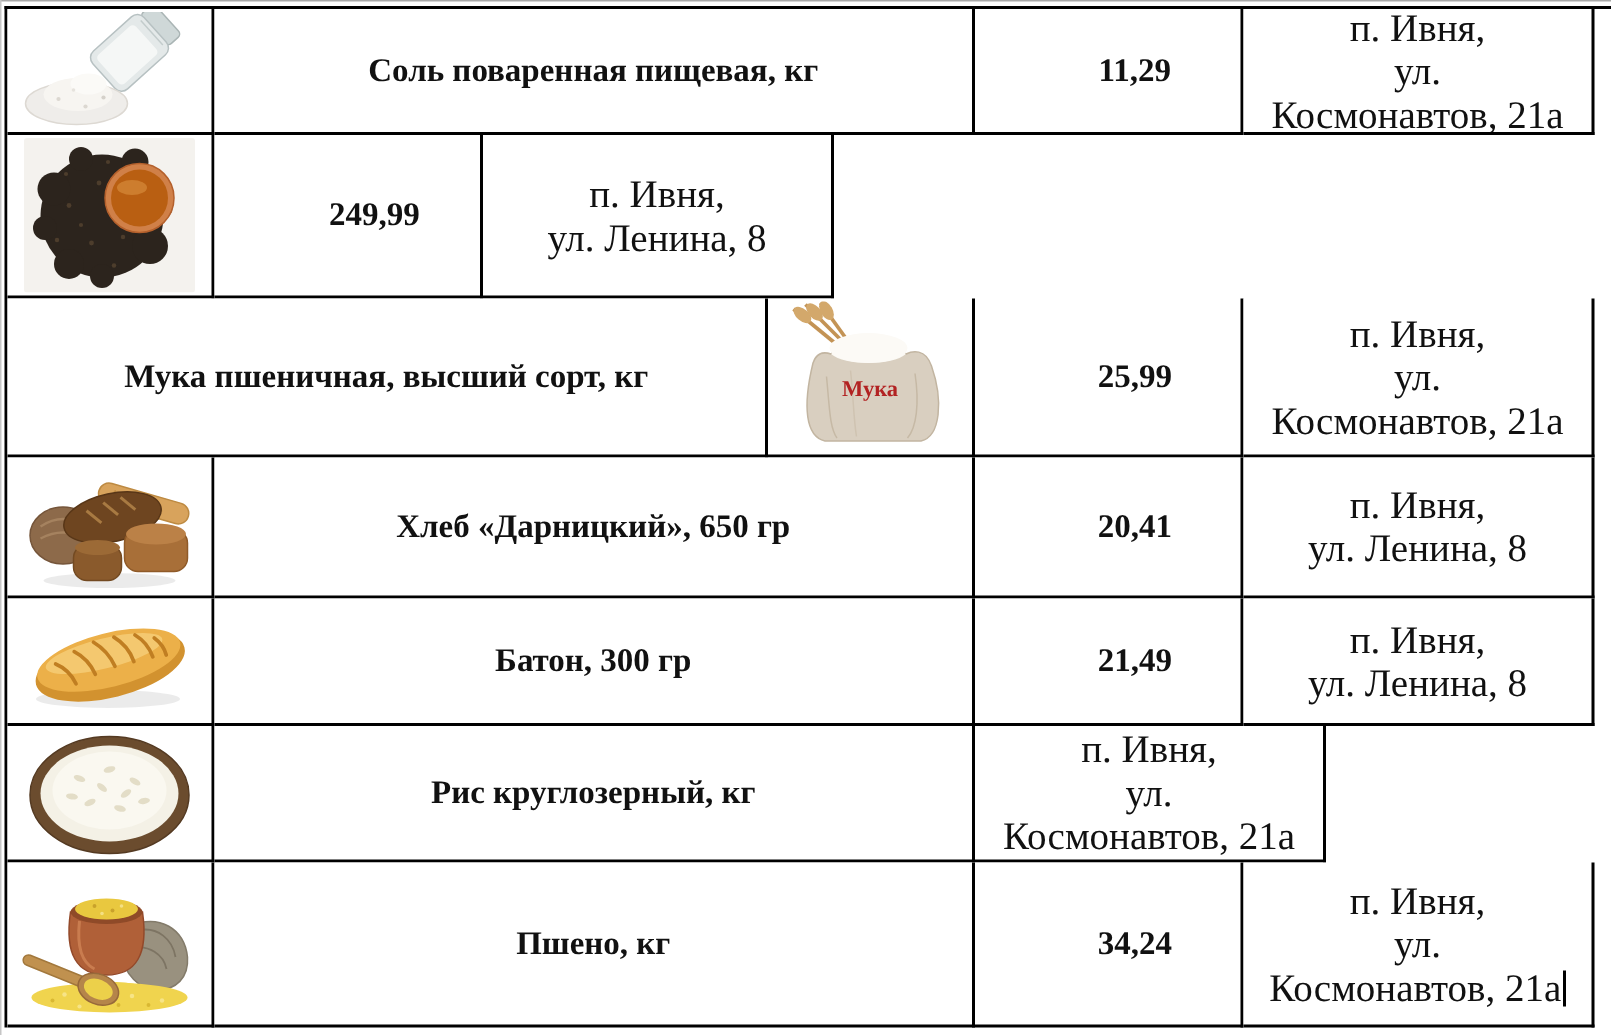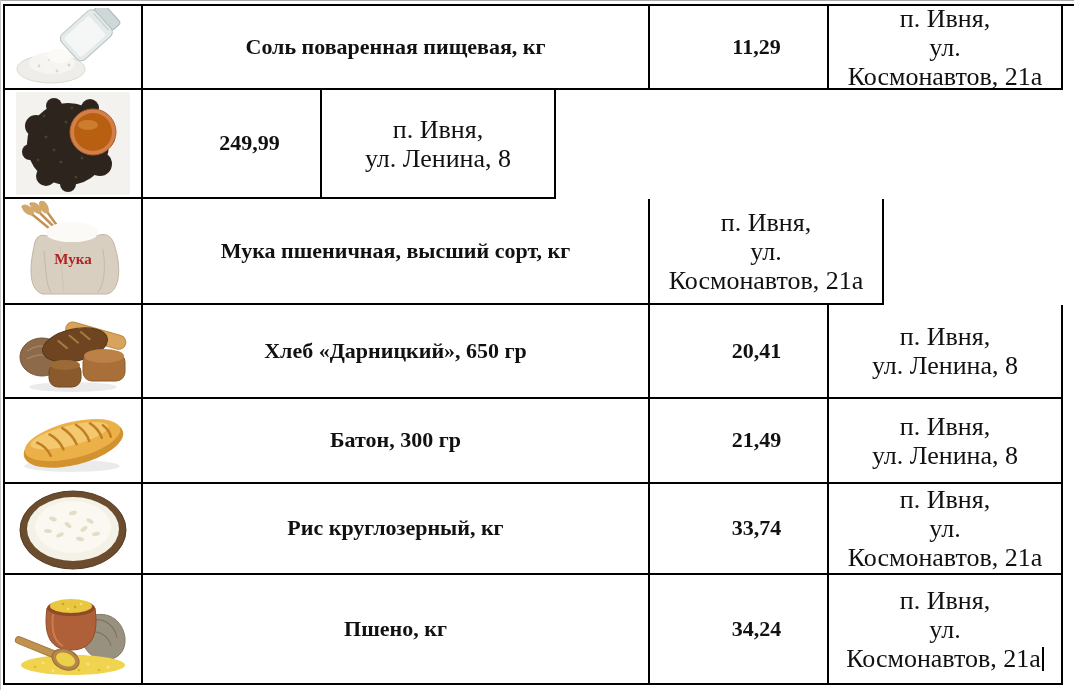--- a/index.html
+++ b/index.html
@@ -146,20 +146,23 @@
     <div class="cell col-price">
       <span class="price-text">249,99</span>
     </div>
     <div class="cell col-addr">
       <div class="addr-line"><span>п. Ивня,</span></div>
       <div class="addr-line"><span>ул. Ленина, 8</span></div>
     </div>
   </div>
 
   <div class="row r2">
+    <div class="cell col-name">
+      <span class="name-text">Мука пшеничная, высший сорт, кг</span>
+    </div>
     <div class="cell col-img">
       <svg width="126" height="100" viewBox="0 0 126 100">
         <g stroke="#c39355" stroke-width="2.5">
           <line x1="40" y1="28" x2="12" y2="5"></line>
             <line x1="44" y1="26" x2="20" y2="2"></line>
             <line x1="48" y1="26" x2="30" y2="1"></line>
         </g>
         <g fill="#d3a86b">
           <ellipse cx="18" cy="9" rx="7" ry="4" transform="rotate(40 18 9)"></ellipse>
           <ellipse cx="26" cy="7" rx="7" ry="4" transform="rotate(48 26 7)"></ellipse>
@@ -167,22 +170,22 @@
         </g>
         <path d="M25,41 C18,70 20,90 33,93 L97,93 C110,90 112,66 104,43 C100,31 91,33 87,35 C70,25 48,25 37,35 C31,33 27,35 25,41 Z" fill="#d9cfc0" stroke="#c2b5a1" stroke-width="1"></path>
         <path d="M37,35 C50,22 74,22 87,35 C78,43 46,43 37,35 Z" fill="#fbf9f4"></path>
         <ellipse cx="62" cy="31" rx="26" ry="10" fill="#fcfaf6"></ellipse>
         <path d="M34,50 C36,70 36,84 41,91" fill="none" stroke="#c6b9a5" stroke-width="1"></path>
         <path d="M93,48 C96,68 94,84 88,91" fill="none" stroke="#c6b9a5" stroke-width="1"></path>
         <path d="M50,46 C52,64 52,78 54,90" fill="none" stroke="#cfc3b1" stroke-width="1"></path>
         <text x="63" y="63" text-anchor="middle" class="muka-label">Мука</text>
       </svg>
     </div>
-    <div class="cell col-name">
-      <span class="name-text">Мука пшеничная, высший сорт, кг</span>
+    <div class="cell col-price">
+      <span class="price-text">25,99</span>
     </div>
     <div class="cell col-addr">
       <div class="addr-line"><span>п. Ивня,</span></div>
       <div class="addr-line"><span>ул.</span></div>
       <div class="addr-line"><span>Космонавтов, 21а</span></div>
     </div>
   </div>
 
   <div class="row r3">
     <div class="cell col-img">
@@ -266,23 +269,20 @@
           <ellipse cx="62" cy="52" rx="4" ry="2" transform="rotate(15 62 52)"></ellipse>
           <ellipse cx="78" cy="47" rx="4" ry="2" transform="rotate(-10 78 47)"></ellipse>
           <ellipse cx="30" cy="44" rx="4" ry="2" transform="rotate(8 30 44)"></ellipse>
           <ellipse cx="50" cy="38" rx="4" ry="2" transform="rotate(40 50 38)"></ellipse>
           <ellipse cx="66" cy="42" rx="4" ry="2" transform="rotate(-35 66 42)"></ellipse>
         </g>
       </svg>
     </div>
     <div class="cell col-name">
       <span class="name-text">Рис круглозерный, кг</span>
-    </div>
-    <div class="cell col-price">
-      <span class="price-text">33,74</span>
     </div>
     <div class="cell col-addr">
       <div class="addr-line"><span>п. Ивня,</span></div>
       <div class="addr-line"><span>ул.</span></div>
       <div class="addr-line"><span>Космонавтов, 21а</span></div>
     </div>
   </div>
 
   <div class="row r6">
     <div class="cell col-img">

